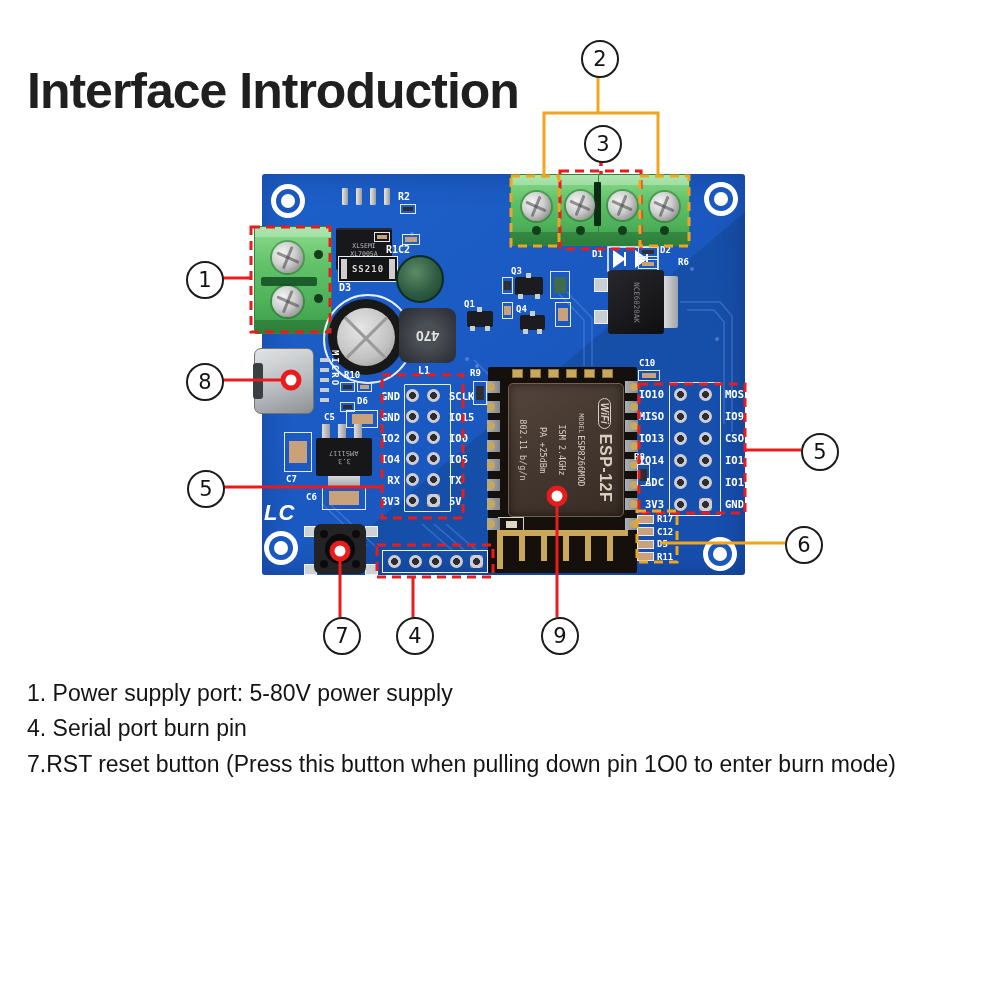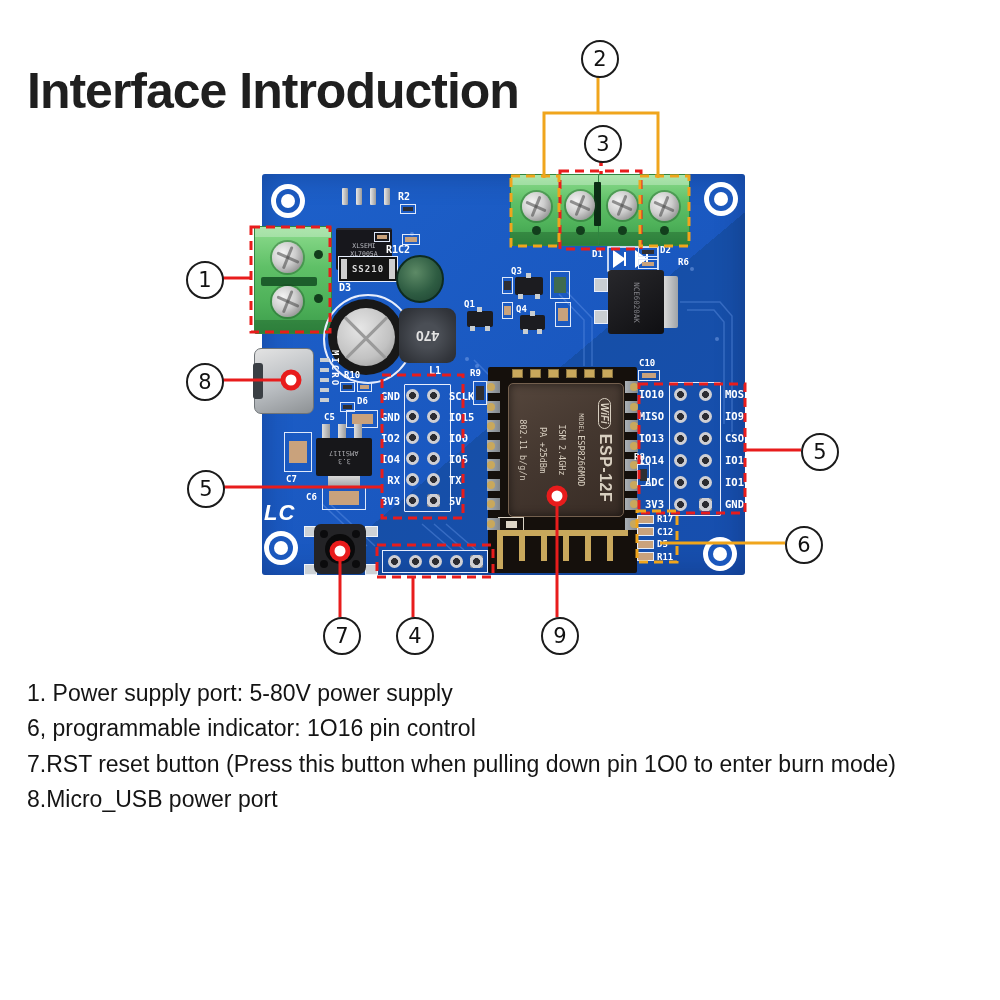--- a/index.html
+++ b/index.html
@@ -237,21 +237,21 @@
     <div class="cap-big-ring"></div>
     <div class="cap-big">
       <div class="cap-big-top">
           <i class="cap-x" style="transform:rotate(45deg)"></i>
           <i class="cap-x" style="transform:rotate(-45deg)"></i>
         </div>
     </div>
     <div class="inductor">
         <span>470</span>
       </div>
-    <span class="silk" style="left:167px;top:191px">L1</span>
+    <span class="silk" style="left:156px;top:191px">L1</span>
 
     <span class="silk sm" style="left:202px;top:125px">Q1</span>
     <div class="sot23" style="left:205px;top:137px;width:26px;height:16px">
         <i class="a"></i>
         <i class="b"></i>
         <i class="c"></i>
       </div>
     <span class="silk sm" style="left:249px;top:92px">Q3</span>
     <div class="sot23" style="left:253px;top:103px;width:28px;height:18px">
         <i class="a"></i>
@@ -591,23 +591,22 @@
 
     <g fill="#fff" stroke="#e81c1c" stroke-width="5">
       <circle cx="291" cy="380" r="8"></circle>
       <circle cx="340" cy="551" r="8"></circle>
       <circle cx="557" cy="496" r="8"></circle>
     </g>
   </svg>
 
   <div id="legend">
       <div class="legend-line">1. Power supply port: 5-80V power supply</div>
-      <div class="legend-line">6, programmable indicator: 1O16 pin control</div>
+      <div class="legend-line">4. Serial port burn pin</div>
       <div class="legend-line">7.RST reset button (Press this button when pulling down pin 1O0 to enter burn mode)</div>
-      <div class="legend-line">8.Micro_USB power port</div>
     </div>
 <div class="callout" style="left: 186px; top: 261px;">1</div>
     <div class="callout" style="left: 581px; top: 40px;">2</div>
     <div class="callout" style="left: 584px; top: 125px;">3</div>
     <div class="callout" style="left: 396px; top: 617px;">4</div>
     <div class="callout" style="left: 187px; top: 470px;">5</div>
     <div class="callout" style="left: 801px; top: 433px;">5</div>
     <div class="callout" style="left: 785px; top: 526px;">6</div>
     <div class="callout" style="left: 323px; top: 617px;">7</div>
     <div class="callout" style="left: 186px; top: 363px;">8</div>

